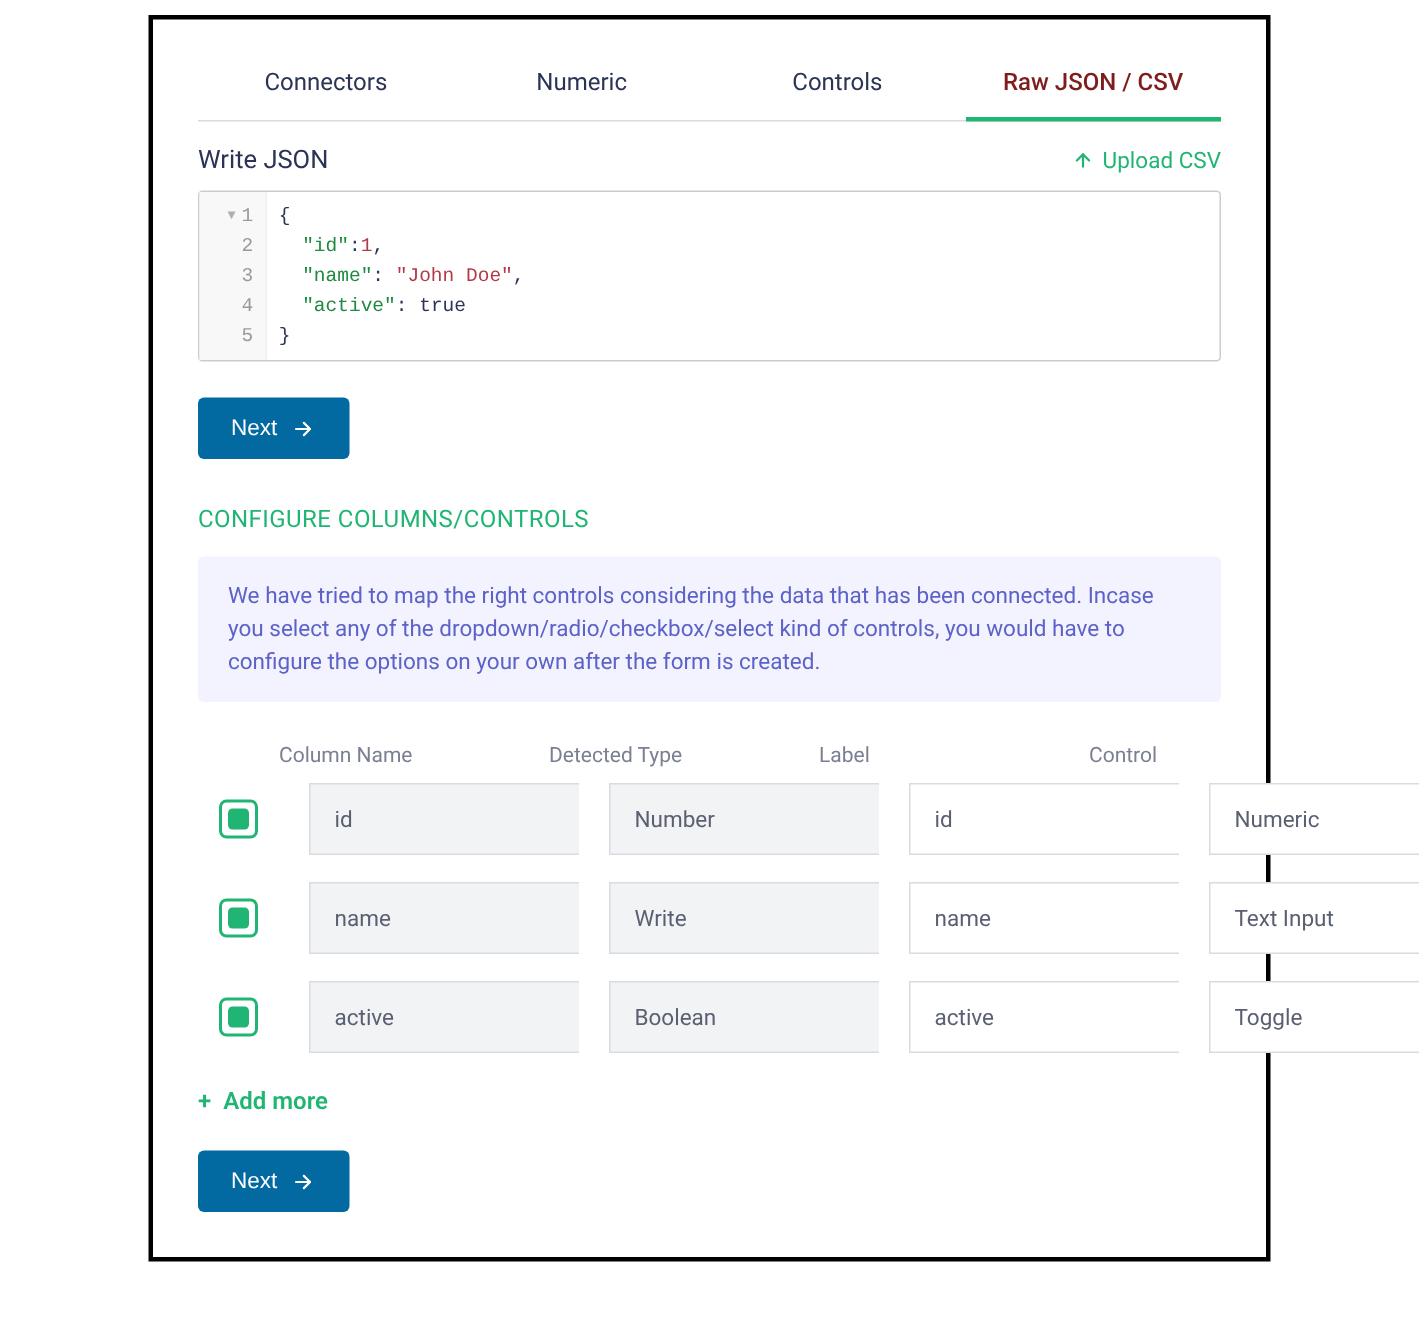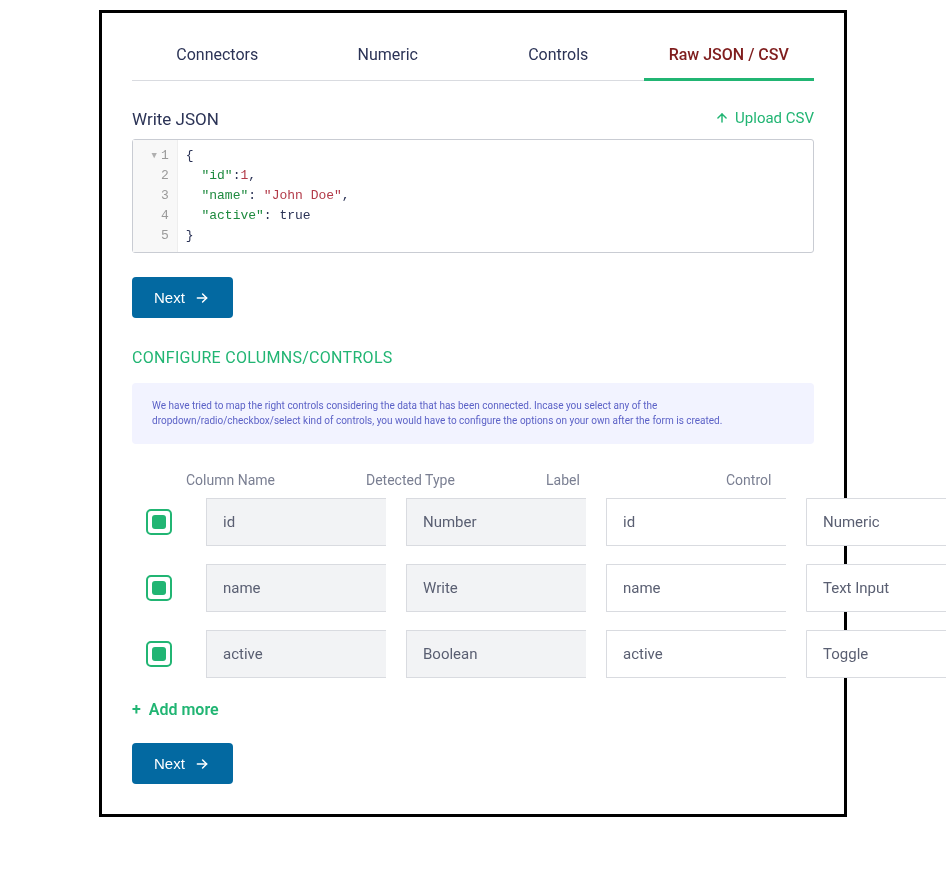--- a/index.html
+++ b/index.html
@@ -28,22 +28,22 @@
     }
     .tab.active {
       color: #7f1d1d;
       border-bottom: 3px solid #21b573;
       font-weight: 500;
       margin-bottom: -1px;
     }
     .section-row {
       display: flex;
       justify-content: space-between;
-      align-items: flex-start;
-      margin-top: 28px;
+      align-items: center;
+      margin-top: 16px;
     }
     .section-title {
       color: #2b3356;
       font-size: 17px;
     }
     .upload-link {
       color: #21b573;
       font-size: 15px;
       cursor: pointer;
       display: flex;
@@ -110,21 +110,21 @@
       font-size: 16px;
       letter-spacing: .3px;
       margin-top: 30px;
     }
     .info-box {
       background: #f2f3ff;
       border-radius: 4px;
       padding: 16px 20px;
       margin-top: 16px;
       color: #5c62c7;
-      font-size: 10px;
+      font-size: 15px;
       line-height: 1.45;
     }
 
     .table-wrap { margin-top: 28px; }
     .thead {
       display: grid;
       grid-template-columns: 54px 180px 180px 180px 190px 90px;
       column-gap: 0;
       padding: 0 0 10px 0;
       color: #7a7f92;

